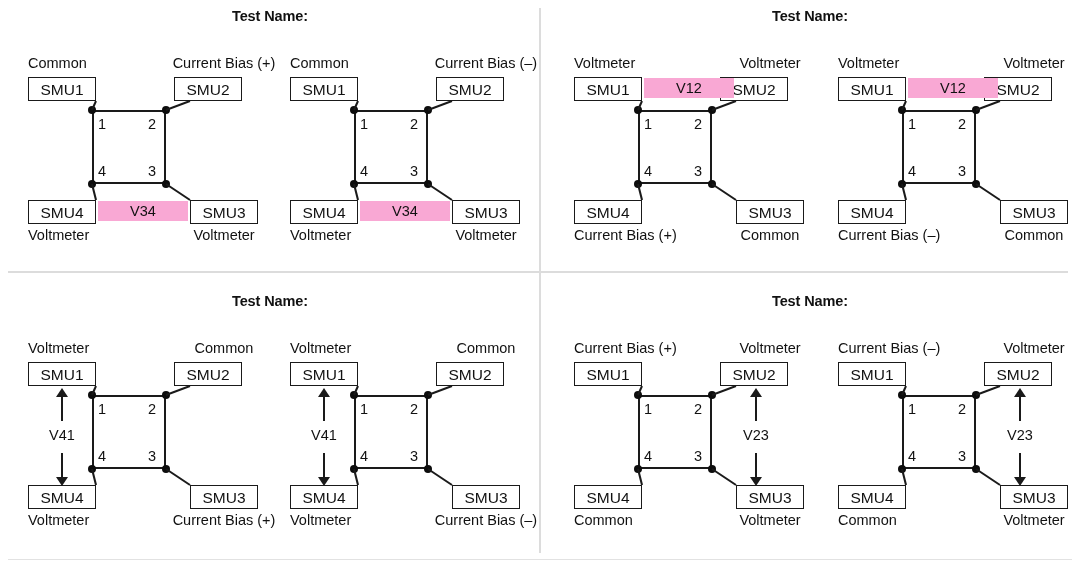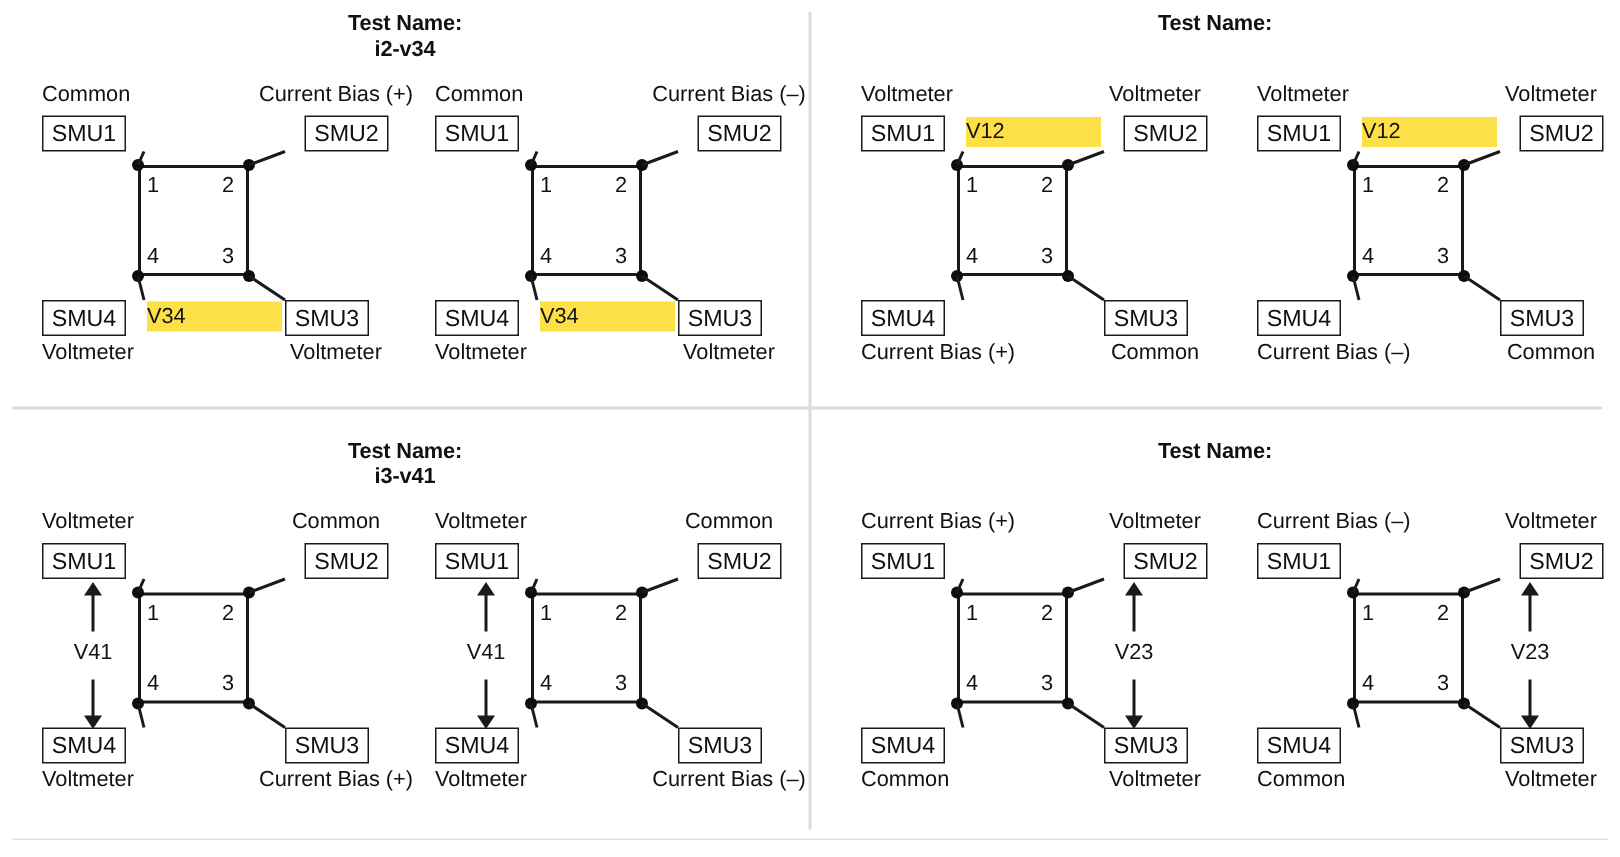--- a/index.html
+++ b/index.html
@@ -35,27 +35,27 @@
 
   
   .diagram{position:absolute;top:45px;width:250px;height:210px;}
   .d-left{left:18px;}
   .d-right{left:280px;}
   .q2 .d-left,.q4 .d-left{left:24px;}
   .q2 .d-right,.q4 .d-right{left:288px;}
 
   
   .smu{
-    position:absolute;width:56px;height:24px;
+    position:absolute;width:68px;height:24px;
     border:1.6px solid #1a1a1a;background:#fff;
     font-size:15.5px;line-height:24px;text-align:center;
     box-sizing:border-box;color:#111;
   }
   .smu1{left:10px;top:32px;}
-  .smu2{left:185px;top:32px;}
+  .smu2{left:156px;top:32px;}
   .smu4{left:10px;top:155px;}
   .smu3{left:172px;top:155px;}
 
   
   .role{
     position:absolute;font-size:14.5px;line-height:16px;white-space:nowrap;color:#111;
   }
   .role-tl{left:10px;top:10px;}
   .role-tr{left:172px;top:10px;text-align:right;}
   .role-bl{left:10px;top:182px;}
@@ -82,42 +82,42 @@
   .num4{left:80px;top:119px;}
   .num3{left:130px;top:119px;}
 
   
   .arrow-h{position:absolute;height:12px;}
   .arrow-h .shaft{position:absolute;top:5px;height:2px;background:#1a1a1a;}
   .arrow-h .head{position:absolute;top:0px;width:0;height:0;
     border-top:6px solid transparent;border-bottom:6px solid transparent;}
   .arrow-h .head.left{border-right:9px solid #1a1a1a;}
   .arrow-h .head.right{border-left:9px solid #1a1a1a;}
-  .arrow-h .vlabel{position:absolute;top:-5px;font-size:14.5px;line-height:20px;text-align:left;background:#fde047;}
+  .arrow-h .vlabel{position:absolute;top:-5px;font-size:14.5px;line-height:20px;text-align:center;background:#f9a8d4;}
 
   .arrow-v{position:absolute;width:14px;}
   .arrow-v .shaft{position:absolute;left:6px;width:2px;background:#1a1a1a;}
   .arrow-v .head{position:absolute;left:1px;width:0;height:0;
     border-left:6px solid transparent;border-right:6px solid transparent;}
   .arrow-v .head.up{border-bottom:9px solid #1a1a1a;}
   .arrow-v .head.down{border-top:9px solid #1a1a1a;}
   .vlabel-v{position:absolute;font-size:14.5px;line-height:18px;text-align:center;white-space:nowrap;}
 </style>
 </head>
 <body>
 
 <div class="sheet">
   <div class="div-v"></div>
   <div class="div-h"></div>
   <div class="div-bottom"></div>
 </div>
 
 <div id="panels-root">
     <div class="quad q1">
-      <div class="title"><span class="t1">Test Name:</span><span class="t2">i2-v34</span></div>
+      <div class="title"><span class="t1">Test Name:</span></div>
       <div class="diagram d-left">
         <div class="role role-tl">Common</div>
         <div class="role role-tr">
           <span>Current Bias (+)</span>
         </div>
         <div class="role role-bl">Voltmeter</div>
         <div class="role role-br">
           <span>Voltmeter</span>
         </div>
         <div class="smu smu1">SMU1</div>
@@ -249,21 +249,21 @@
         </svg>
         <div class="arrow-h" style="left: 80px; top: 38px; width: 90px;">
           <div class="shaft" style="left: 8px; right: 8px;"></div>
           <div class="head left" style="left: 0px;"></div>
           <div class="head right" style="right: 0px;"></div>
           <div class="vlabel" style="left: 0px; width: 90px;">V12</div>
         </div>
       </div>
     </div>
     <div class="quad q3">
-      <div class="title"><span class="t1">Test Name:</span><span class="t2">i3-v41</span></div>
+      <div class="title"><span class="t1">Test Name:</span></div>
       <div class="diagram d-left">
         <div class="role role-tl">Voltmeter</div>
         <div class="role role-tr">
           <span>Common</span>
         </div>
         <div class="role role-bl">Voltmeter</div>
         <div class="role role-br">
           <span>Current Bias (+)</span>
         </div>
         <div class="smu smu1">SMU1</div>

